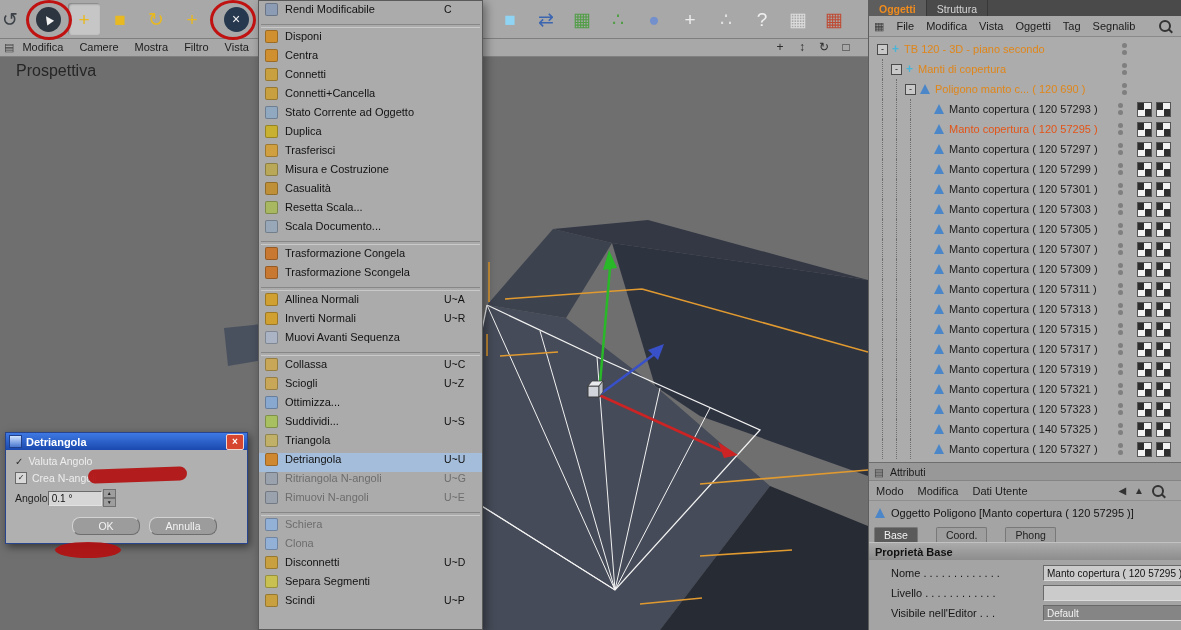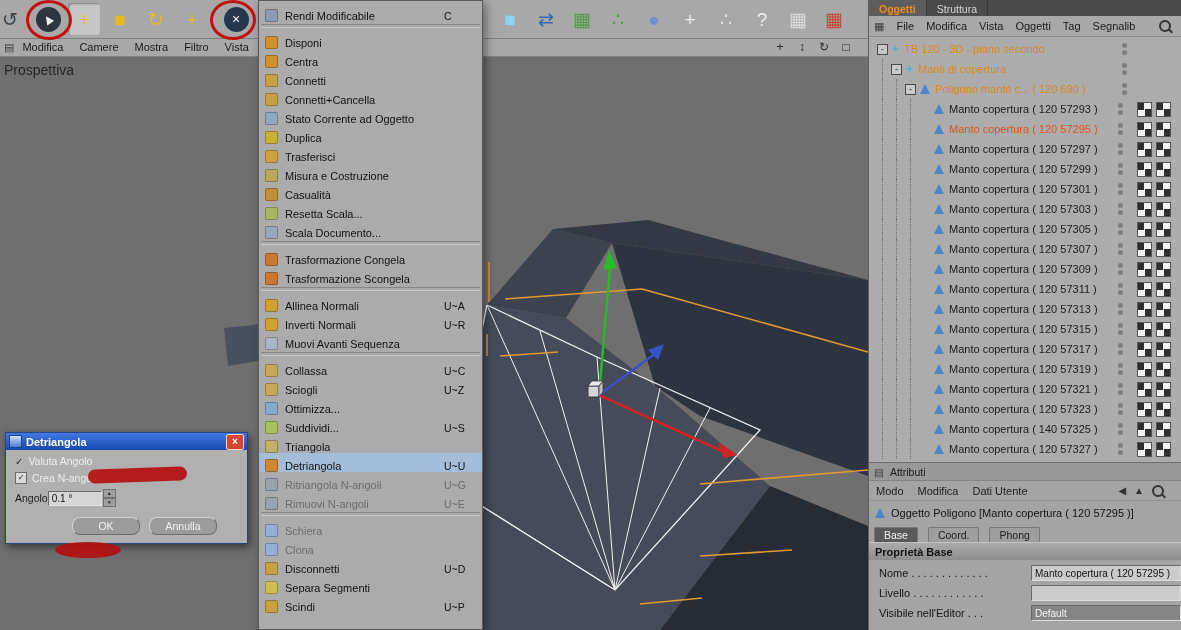--- a/index.html
+++ b/index.html
@@ -26,27 +26,27 @@
   #vp-menubar{left:0;top:38px;width:868px;height:18px;background:#a8a8a8;border-bottom:1px solid #808080;
               display:flex;align-items:center;font-size:11px;z-index:4}
   .vmenu-item{padding:0 8px;color:#1c1c1c}
   #vp-menubar .lead-icon{margin-left:4px;font-size:11px;color:#444}
   #vp-nav{margin-left:auto;margin-right:14px;display:flex;gap:6px}
   .vnav{width:16px;height:14px;display:flex;align-items:center;justify-content:center;
         font-size:12px;color:#2c2c2c}
 
   
   #viewport{left:0;top:56px;width:868px;height:574px;background:#6f6f6f;z-index:1}
-  #vp-label{left:4px;top:62px;font-size:14px;color:#262626;z-index:3}
+  #vp-label{left:16px;top:62px;font-size:16px;color:#262626;z-index:3}
 
   
   #ctx-menu{left:258px;top:0;width:225px;height:630px;background:#ababab;
             border:1px solid #5a5a5a;box-shadow:3px 3px 9px rgba(0,0,0,.4);
             z-index:30;box-sizing:border-box;padding-top:2px;overflow:hidden}
-  .menu-item{height:19px;display:flex;align-items:flex-end;padding-left:4px;font-size:11px;color:#121212}
+  .menu-item{height:19px;display:flex;align-items:flex-start;padding-left:4px;font-size:11px;color:#121212}
   .menu-item.hl{background:#a3bddb}
   .menu-item.dis{color:#6d6d6d}
   .mi-icon{width:11px;height:11px;margin:0 7px 0 2px;border:1px solid rgba(0,0,0,.25);border-radius:2px;flex:none}
   .mi-label{flex:1;white-space:nowrap;overflow:hidden}
   .mi-short{width:32px;text-align:left;margin-right:6px;font-size:10.5px;flex:none}
   .menu-sep{height:2px;border-top:1px solid #878787;border-bottom:1px solid #c9c9c9;margin:2px 2px}
 
   
   #dialog{left:5px;top:432px;width:243px;height:112px;background:#b0b0b0;
           border:1px solid #28448c;box-shadow:2px 3px 8px rgba(0,0,0,.5);z-index:40;box-sizing:border-box}
@@ -115,27 +115,27 @@
   
   #attr{position:absolute;left:0;top:462px;width:313px;height:168px;background:#a4a4a4;border-top:1px solid #6e6e6e}
   #attr-header{height:17px;background:#989898;border-bottom:1px solid #858585;display:flex;align-items:center;font-size:10.5px;color:#1a1a1a}
   #attr-header .lead-icon{margin:0 6px 0 5px;color:#3e3e3e}
   #attr-menubar{height:19px;display:flex;align-items:center;font-size:11px;border-bottom:1px solid #909090}
   #attr-menubar .spacer{flex:1}
   .attr-mi{padding:0 7px;color:#1c1c1c}
   .attr-icons{display:flex;align-items:center;gap:8px;margin-right:8px;color:#333;font-size:10px}
   #attr-objrow{height:24px;display:flex;align-items:center;font-size:11px;padding-left:6px;color:#141414}
   #attr-objrow .cone{margin-right:6px}
-  #attr-tabs{height:17px;display:flex;align-items:flex-end;padding-left:5px;gap:10px}
+  #attr-tabs{height:17px;display:flex;align-items:flex-end;padding-left:5px;gap:18px}
   .attr-tab{padding:1px 9px;font-size:10.5px;background:#9e9e9e;border:1px solid #787878;border-bottom:none;color:#222;
             border-radius:2px 2px 0 0}
   .attr-tab.active{background:#5a5a5a;color:#f2f2f2}
   #attr-section{height:17px;background:linear-gradient(#ababab,#8d8d8d);border-top:1px solid #c2c2c2;
                 font-size:11px;font-weight:bold;color:#111;display:flex;align-items:center;padding-left:6px}
-  #attr-fields{padding:3px 0 0 0}
+  #attr-fields{padding:3px 0 0 12px}
   .field{height:20px;display:flex;align-items:center;padding-left:10px;font-size:11px}
   .flabel{width:152px;white-space:nowrap;overflow:hidden;color:#161616;flex:none}
   .fvalue{width:142px;height:14px;background:#cbcbcb;border:1px solid;border-color:#696969 #dcdcdc #dcdcdc #696969;
           font-size:10px;padding:0 3px;color:#111;white-space:nowrap;overflow:hidden;display:flex;align-items:center}
   .fvalue.dropdown{background:#858585;color:#f2f2f2}
 </style>
 </head>
 <body>
 
 <div id="toolbar" class="abs">

